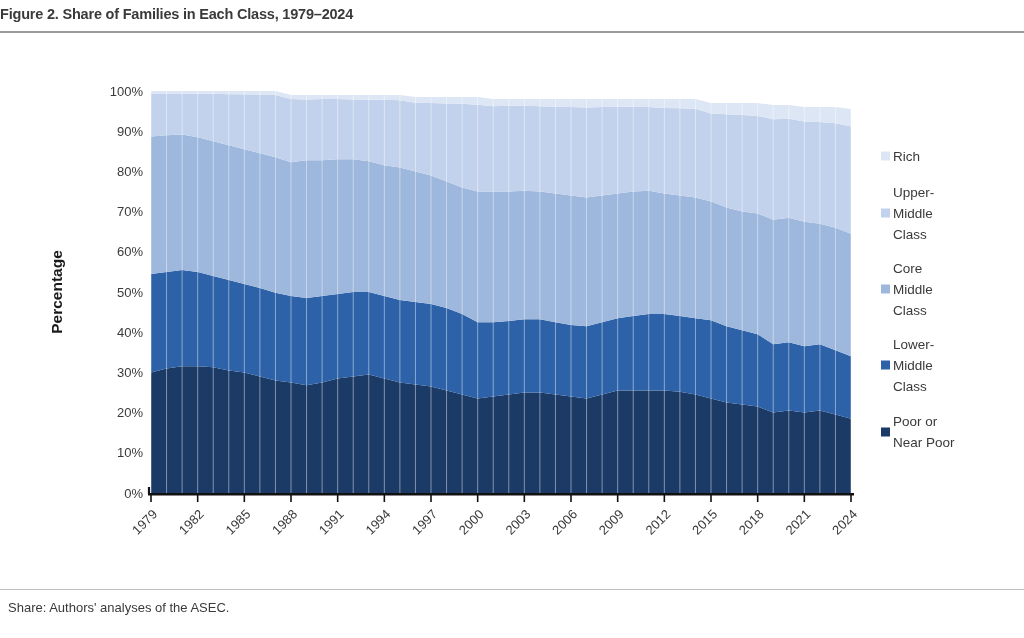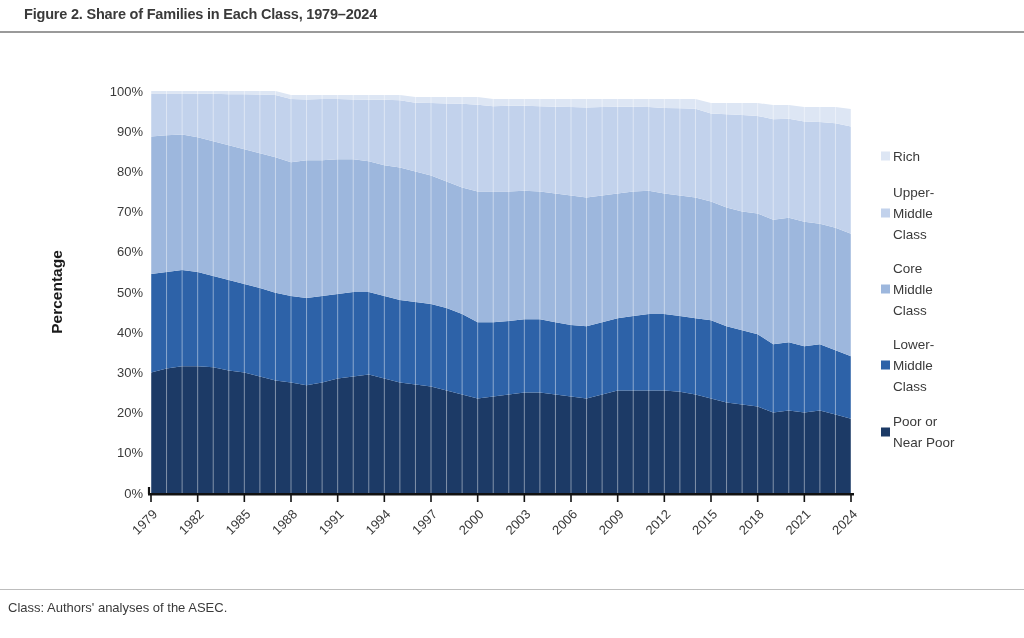--- a/index.html
+++ b/index.html
@@ -2,21 +2,21 @@
 <html><head>
 <meta charset="utf-8">
 <style>
   html,body{margin:0;padding:0;}
   body{
     width:1024px;height:638px;background:#ffffff;
     font-family:"Liberation Sans", sans-serif;
     color:#333333;overflow:hidden;position:relative;
   }
   #figure-title{
-    position:absolute;left:24px;top:6px;width:1000px;
+    position:absolute;left:0;top:6px;width:1000px;
     font-size:14.5px;font-weight:bold;color:#3a3a3a;letter-spacing:-0.2px;
   }
   #title-rule{
     position:absolute;left:0px;top:31px;width:1024px;height:2px;background:#9a9a9a;
   }
   #chart-area{position:absolute;left:0;top:36px;width:1024px;height:530px;}
   #footer-rule{
     position:absolute;left:0px;top:589px;width:1024px;height:1px;background:#bdbdbd;
   }
   #source-note{
@@ -169,13 +169,13 @@
         <g>
           <rect x="881" y="391.5" width="9" height="9" fill="#1c3a66"></rect>
           <text x="893" y="390.1" class="legend-text" text-anchor="start">Poor or</text>
           <text x="893" y="411.1" class="legend-text" text-anchor="start">Near Poor</text>
         </g>
       </g>
     </svg>
 </div>
 
 <div id="footer-rule"></div>
-<div id="source-note">Class: Authors' analyses of the ASEC.</div>
+<div id="source-note">Share: Authors' analyses of the ASEC.</div>
 
 </body></html>

